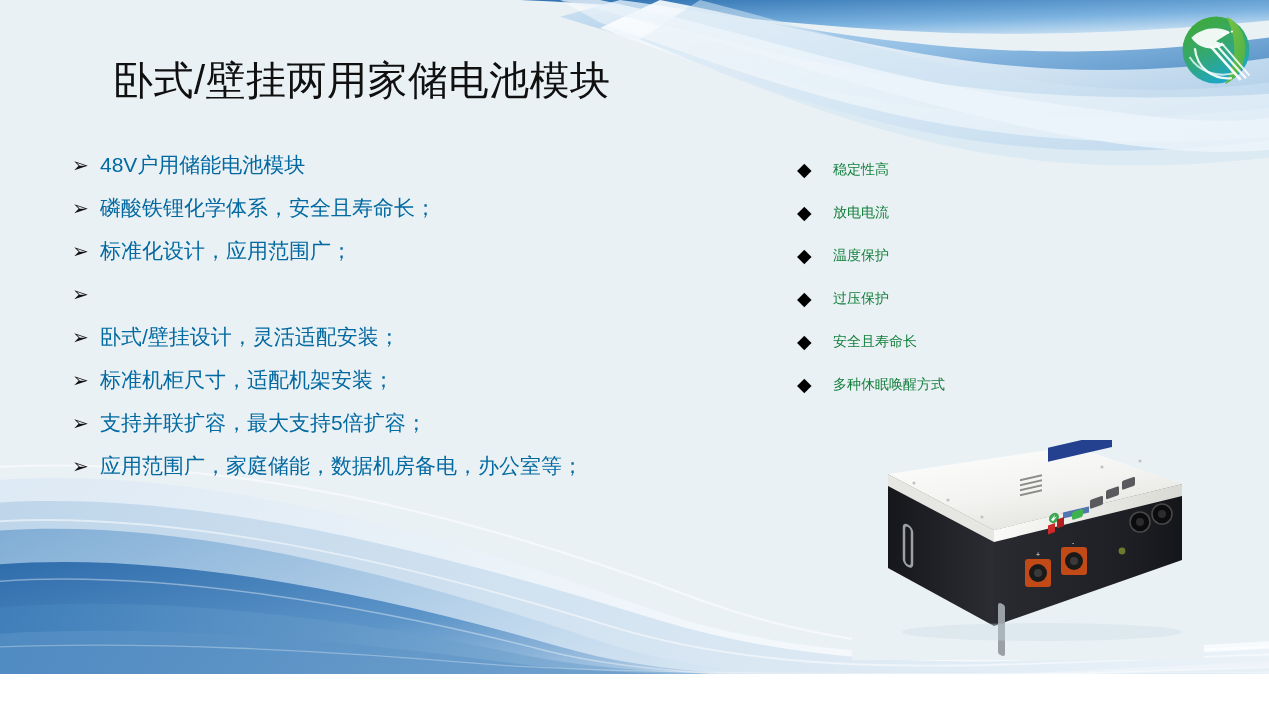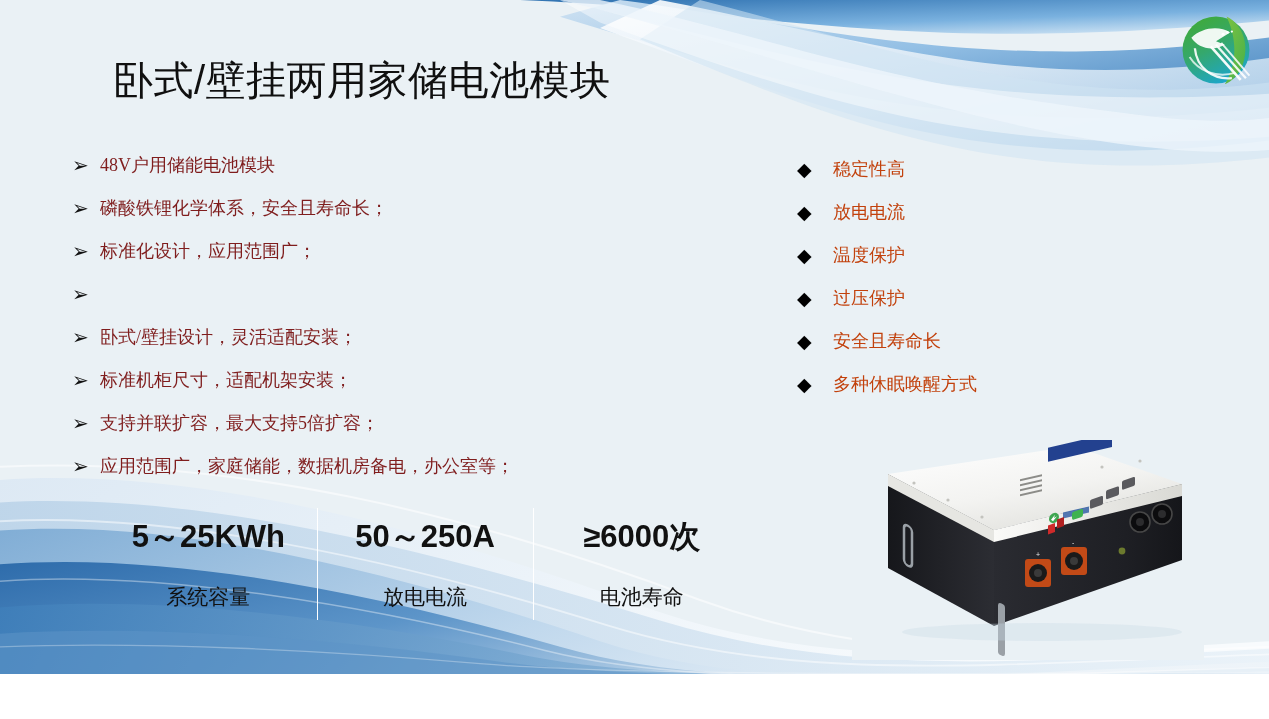--- a/index.html
+++ b/index.html
@@ -68,25 +68,24 @@
     height: 43px;
   }
   .lb-marker {
     width: 28px;
     flex: 0 0 28px;
     font-size: 20px;
     line-height: 30px;
     color: #111;
   }
   .lb-text {
-    font-size: 18px;
+    font-size: 21px;
     line-height: 30px;
-    color: #7f1d1d;
+    color: #0369a1;
     white-space: nowrap;
-    font-family: Liberation Serif, serif;
   }
 
   
   #right-list {
     position: absolute;
     left: 797px;
     top: 155px;
     width: 280px;
   }
   .rb-item {
@@ -95,23 +94,23 @@
     height: 43px;
   }
   .rb-marker {
     width: 36px;
     flex: 0 0 36px;
     font-size: 19px;
     line-height: 29px;
     color: #000;
   }
   .rb-text {
-    font-size: 18px;
+    font-size: 14px;
     line-height: 29px;
-    color: #c2410c;
+    color: #15803d;
     white-space: nowrap;
   }
 
   
   #stats {
     position: absolute;
     left: 100px;
     top: 516px;
     width: 650px;
     height: 112px;
@@ -313,34 +312,20 @@
     <div class="rb-item">
       <span class="rb-marker">◆</span>
       <span class="rb-text">安全且寿命长</span>
     </div>
     <div class="rb-item">
       <span class="rb-marker">◆</span>
       <span class="rb-text">多种休眠唤醒方式</span>
     </div>
   </div>
 
-  <div id="stats">
-    <div class="stat-cell">
-      <div class="stat-value">5～25KWh</div>
-      <div class="stat-label">系统容量</div>
-    </div>
-    <div class="stat-cell">
-      <div class="stat-value">50～250A</div>
-      <div class="stat-label">放电电流</div>
-    </div>
-    <div class="stat-cell">
-      <div class="stat-value">≥6000次</div>
-      <div class="stat-label">电池寿命</div>
-    </div>
-  </div>
 
   <div id="product">
     <svg viewBox="0 0 352 220">
       <defs>
         <linearGradient id="topFace" x1="0" y1="0" x2="0.6" y2="1">
           <stop offset="0%" stop-color="#ffffff"></stop>
           <stop offset="60%" stop-color="#f3f3f1"></stop>
           <stop offset="100%" stop-color="#e2e2de"></stop>
         </linearGradient>
         <linearGradient id="frontFace" x1="0" y1="0" x2="1" y2="0">

